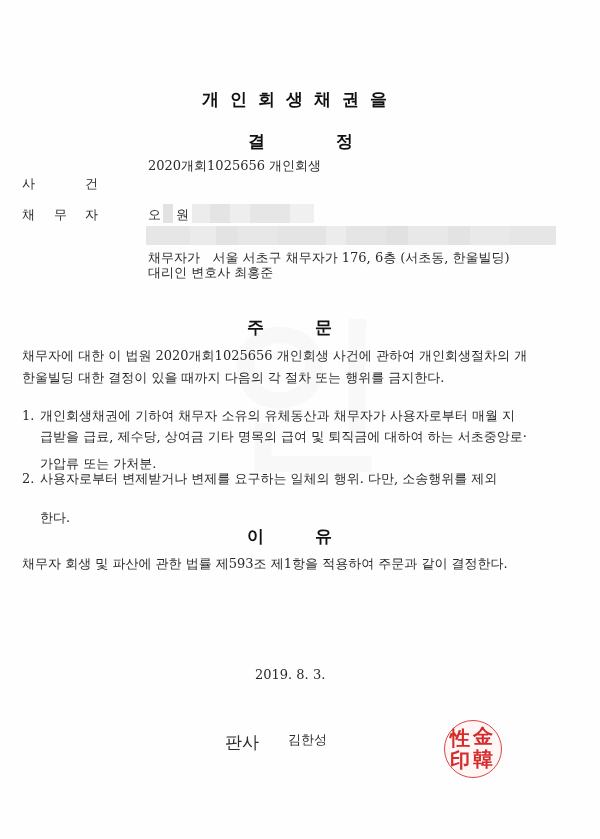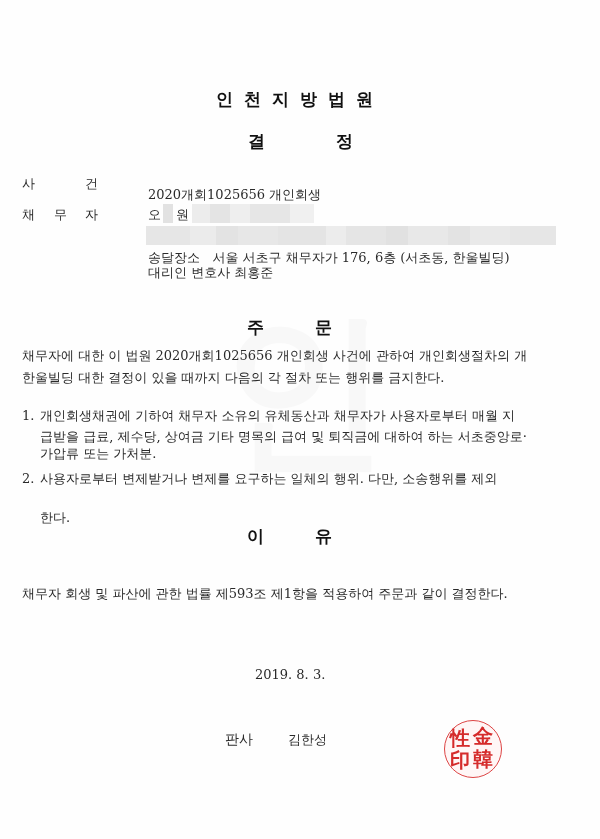--- a/index.html
+++ b/index.html
@@ -32,47 +32,47 @@
     .section-heading {
       position: absolute; left: 0; width: 600px;
       font-family: "DejaVu Sans", sans-serif; font-weight: bold; font-size: 17px; color: #111;
     }
     .section-heading span { position: absolute; }
     .para { position: absolute; left: 22px; font-size: 13px; line-height: 22px; white-space: nowrap; }
     .list-item { position: absolute; left: 22px; font-size: 13px; line-height: 21px; }
     .list-item .num { position: absolute; left: 0; }
     .list-item .txt { position: absolute; left: 18px; white-space: nowrap; }
     .date { position: absolute; top: 667px; left: 255px; font-size: 13px; }
-    .judge-title { position: absolute; top: 731px; left: 225px; font-size: 14px; }
+    .judge-title { position: absolute; top: 731px; left: 225px; font-size: 17px; }
     .judge-name { position: absolute; top: 731px; left: 288px; font-size: 13px; }
     .seal {
       position: absolute; left: 444px; top: 720px; width: 56px; height: 56px;
       border: 1.5px solid #d44; border-radius: 50%; background: #fff6f6;
     }
     .seal span {
       position: absolute; font-family: "DejaVu Sans", sans-serif; font-weight: bold;
       font-size: 20px; line-height: 22px; color: #d52b2b;
     }
   </style>
 </head>
 <body>
 
 <div class="watermark">인</div>
 
-<div class="court-title">인천지방법원</div>
+<div class="court-title">개인회생채권을</div>
 <div class="doc-type">
   <span style="left:248px">결</span>
   <span style="left:336px">정</span>
 </div>
 
 <div class="label-row" style="top:175px">
   <span style="left:0">사</span>
   <span style="left:63px">건</span>
 </div>
-<div class="value" style="top:186px">2020개회1025656   개인회생</div>
+<div class="value" style="top:157px">2020개회1025656   개인회생</div>
 
 <div class="label-row" style="top:206px">
   <span style="left:0">채</span>
   <span style="left:32px">무</span>
   <span style="left:63px">자</span>
 </div>
 <div class="value" style="top:206px">오</div>
 <div class="blur-block" style="left:163px; top:204px; width:10px; background:#e2e2e2"></div>
 <div class="value" style="top:206px; left:176px">원</div>
 
@@ -92,48 +92,48 @@
   <div class="blur-cell" style="left:180px; width:20px; background:#ececec"></div>
   <div class="blur-cell" style="left:200px; width:40px; background:#e5e5e5"></div>
   <div class="blur-cell" style="left:240px; width:22px; background:#e1e1e1"></div>
   <div class="blur-cell" style="left:262px; width:40px; background:#e8e8e8"></div>
   <div class="blur-cell" style="left:302px; width:22px; background:#e3e3e3"></div>
   <div class="blur-cell" style="left:324px; width:40px; background:#e9e9e9"></div>
   <div class="blur-cell" style="left:364px; width:46px; background:#e6e6e6"></div>
 </div>
 
 <div class="value" style="top:249px">
-  <span>송달장소</span>&nbsp;&nbsp;&nbsp;<span>서울 서초구 채무자가 176, 6층 (서초동, 한울빌딩)</span>
+  <span>채무자가</span>&nbsp;&nbsp;&nbsp;<span>서울 서초구 채무자가 176, 6층 (서초동, 한울빌딩)</span>
 </div>
 <div class="value" style="top:264px">대리인 변호사 최홍준</div>
 
 <div class="section-heading" style="top:316px">
   <span style="left:247px">주</span>
   <span style="left:315px">문</span>
 </div>
 <div class="para" style="top:345px">채무자에 대한 이 법원 2020개회1025656 개인회생 사건에 관하여 개인회생절차의 개</div>
 <div class="para" style="top:367px">한울빌딩 대한 결정이 있을 때까지 다음의 각 절차 또는 행위를 금지한다.</div>
 
 <div class="list-item" style="top:405px">
   <span class="num">1.</span>
   <span class="txt" style="top:0">개인회생채권에 기하여 채무자 소유의 유체동산과 채무자가 사용자로부터 매월 지</span>
   <span class="txt" style="top:21px">급받을 급료, 제수당, 상여금 기타 명목의 급여 및 퇴직금에 대하여 하는 서초중앙로·</span>
-  <span class="txt" style="top:38px">가압류 또는 가처분.</span>
+  <span class="txt" style="top:48px">가압류 또는 가처분.</span>
 </div>
 <div class="list-item" style="top:468px">
   <span class="num">2.</span>
   <span class="txt" style="top:0">사용자로부터 변제받거나 변제를 요구하는 일체의 행위. 다만, 소송행위를 제외</span>
   <span class="txt" style="top:39px">한다.</span>
 </div>
 
 <div class="section-heading" style="top:525px">
   <span style="left:247px">이</span>
   <span style="left:315px">유</span>
 </div>
-<div class="para" style="top:583px">채무자 회생 및 파산에 관한 법률 제593조 제1항을 적용하여 주문과 같이 결정한다.</div>
+<div class="para" style="top:553px">채무자 회생 및 파산에 관한 법률 제593조 제1항을 적용하여 주문과 같이 결정한다.</div>
 
 <div class="date">2019. 8. 3.</div>
 <div class="judge-title">판사</div>
 <div class="judge-name">김한성</div>
 
 <div class="seal">
   <span style="left:5px; top:6px">性</span>
   <span style="left:28px; top:4px">金</span>
   <span style="left:5px; top:28px">印</span>
   <span style="left:28px; top:27px">韓</span>

